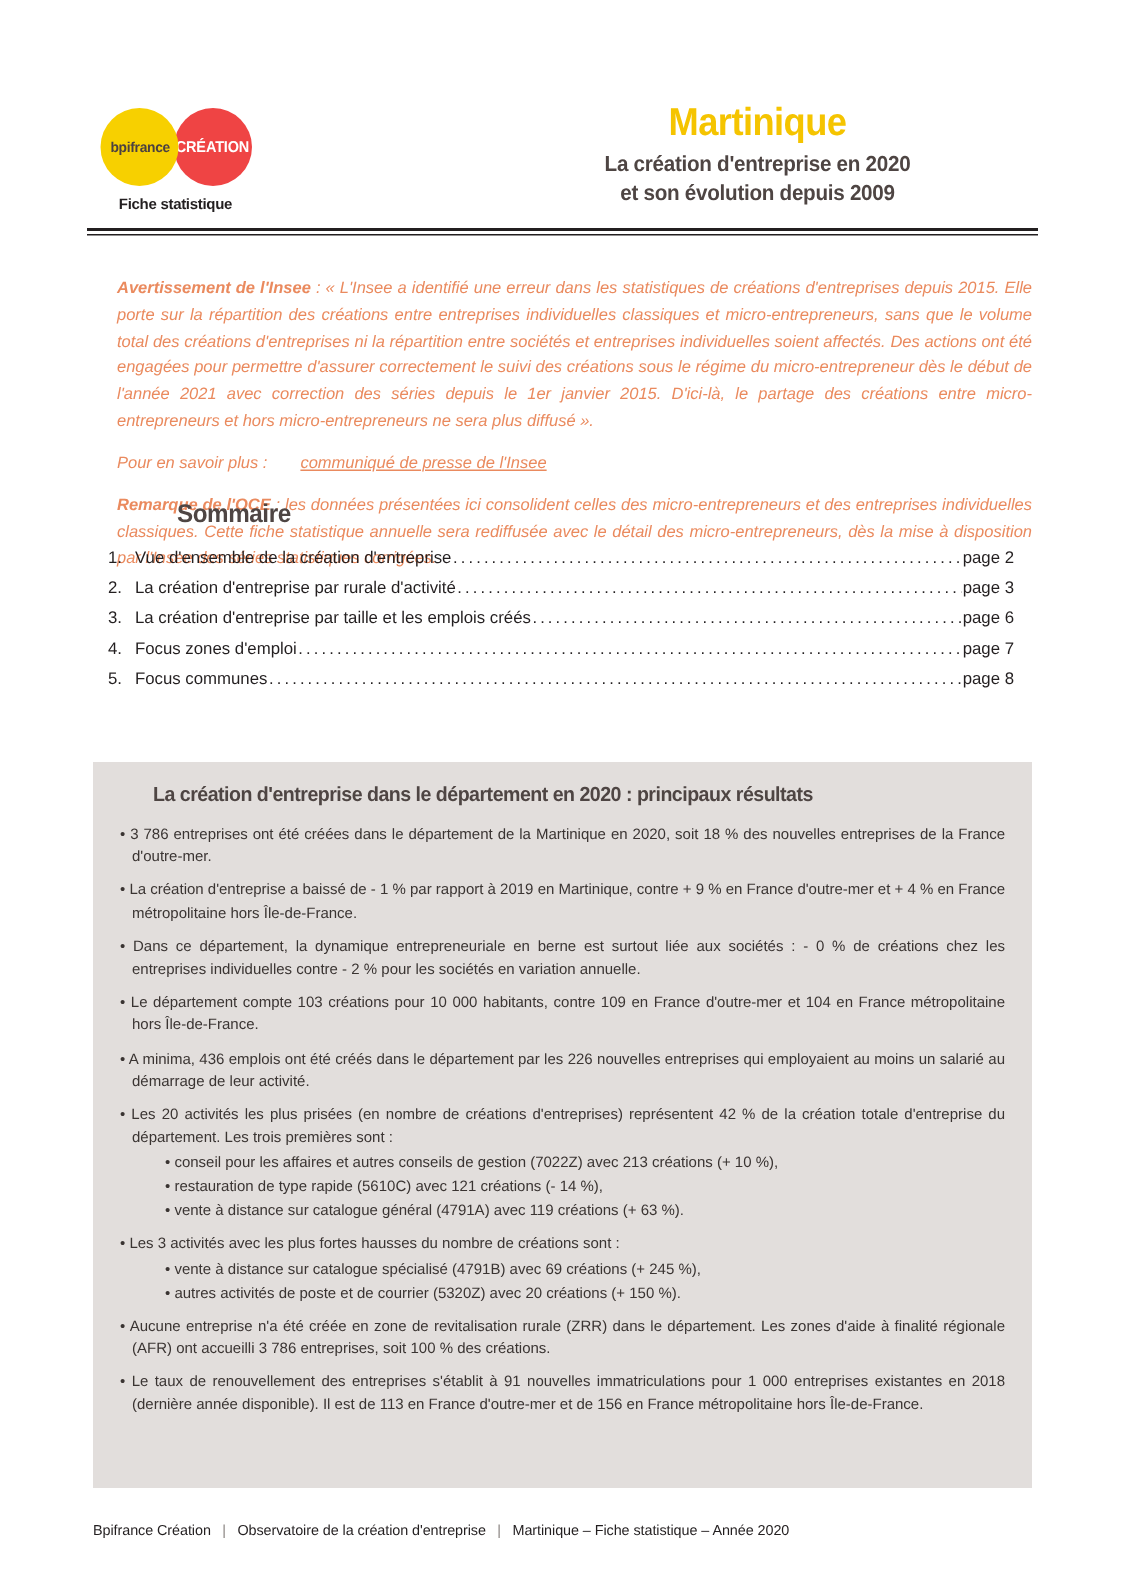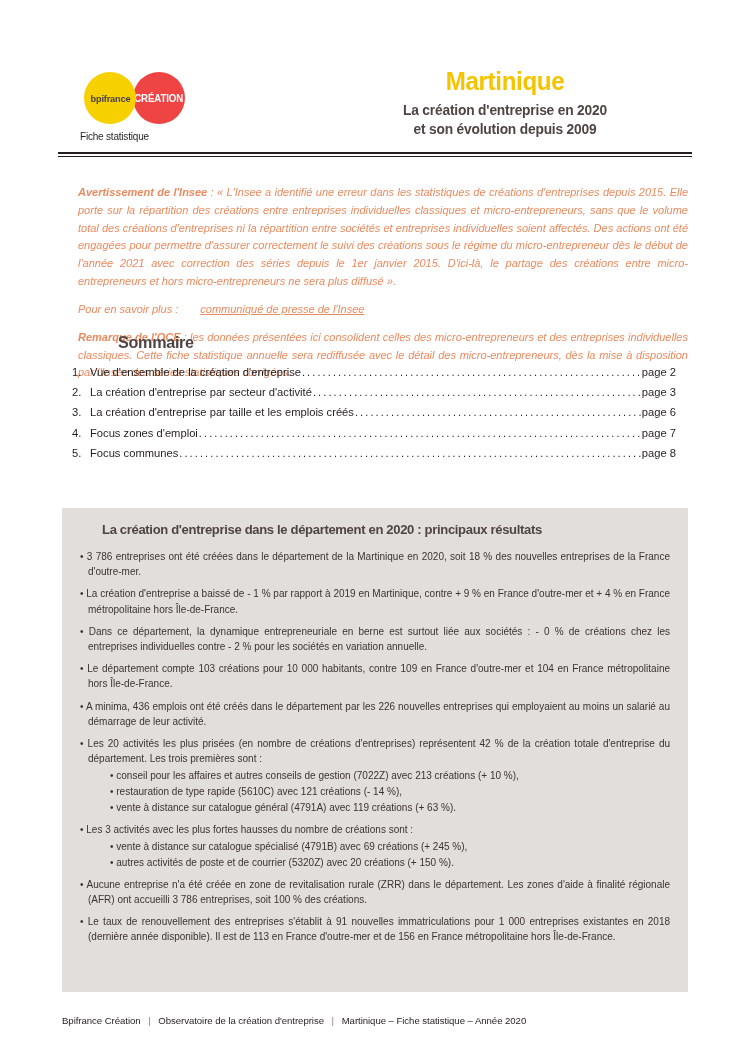--- a/index.html
+++ b/index.html
@@ -24,21 +24,21 @@
 
   
   .header {
     position: absolute;
     left: 0; top: 0;
     width: 750px;
     height: 150px;
   }
   .logo-block {
     position: absolute;
-    left: 84px;
+    left: 67px;
     top: 72px;
     width: 140px;
     text-align: center;
   }
   .logo-circles {
     display: flex;
     align-items: center;
     justify-content: flex-start;
     gap: 0px;
   }
@@ -69,24 +69,24 @@
     font-size: 10.5px;
     font-weight: bold;
     color: #ffffff;
     letter-spacing: -0.1px;
     transform: scaleX(0.92);
   }
   .logo-caption {
     margin-top: 7px;
     margin-left: -4px;
     font-size: 10px;
-    font-weight: normal;
+    font-weight: bold;
     color: #231f20;
     letter-spacing: -0.2px;
-    text-align: left;
+    text-align: center;
     width: 108px;
   }
 
   .title-block {
     position: absolute;
     left: 300px;
     top: 68px;
     width: 410px;
     text-align: center;
   }
@@ -285,21 +285,21 @@
 
     <div class="toc-row">
       <span class="toc-num">1.</span>
       <span class="toc-label">Vue d'ensemble de la création d'entreprise</span>
       <span class="toc-dots">......................................................................................................................</span>
       <span class="toc-page">page 2</span>
     </div>
 
     <div class="toc-row">
       <span class="toc-num">2.</span>
-      <span class="toc-label">La création d'entreprise par secteur d'activité</span>
+      <span class="toc-label">La création d'entreprise par rurale d'activité</span>
       <span class="toc-dots">......................................................................................................................</span>
       <span class="toc-page">page 3</span>
     </div>
 
     <div class="toc-row">
       <span class="toc-num">3.</span>
       <span class="toc-label">La création d'entreprise par taille et les emplois créés</span>
       <span class="toc-dots">......................................................................................................................</span>
       <span class="toc-page">page 6</span>
     </div>

